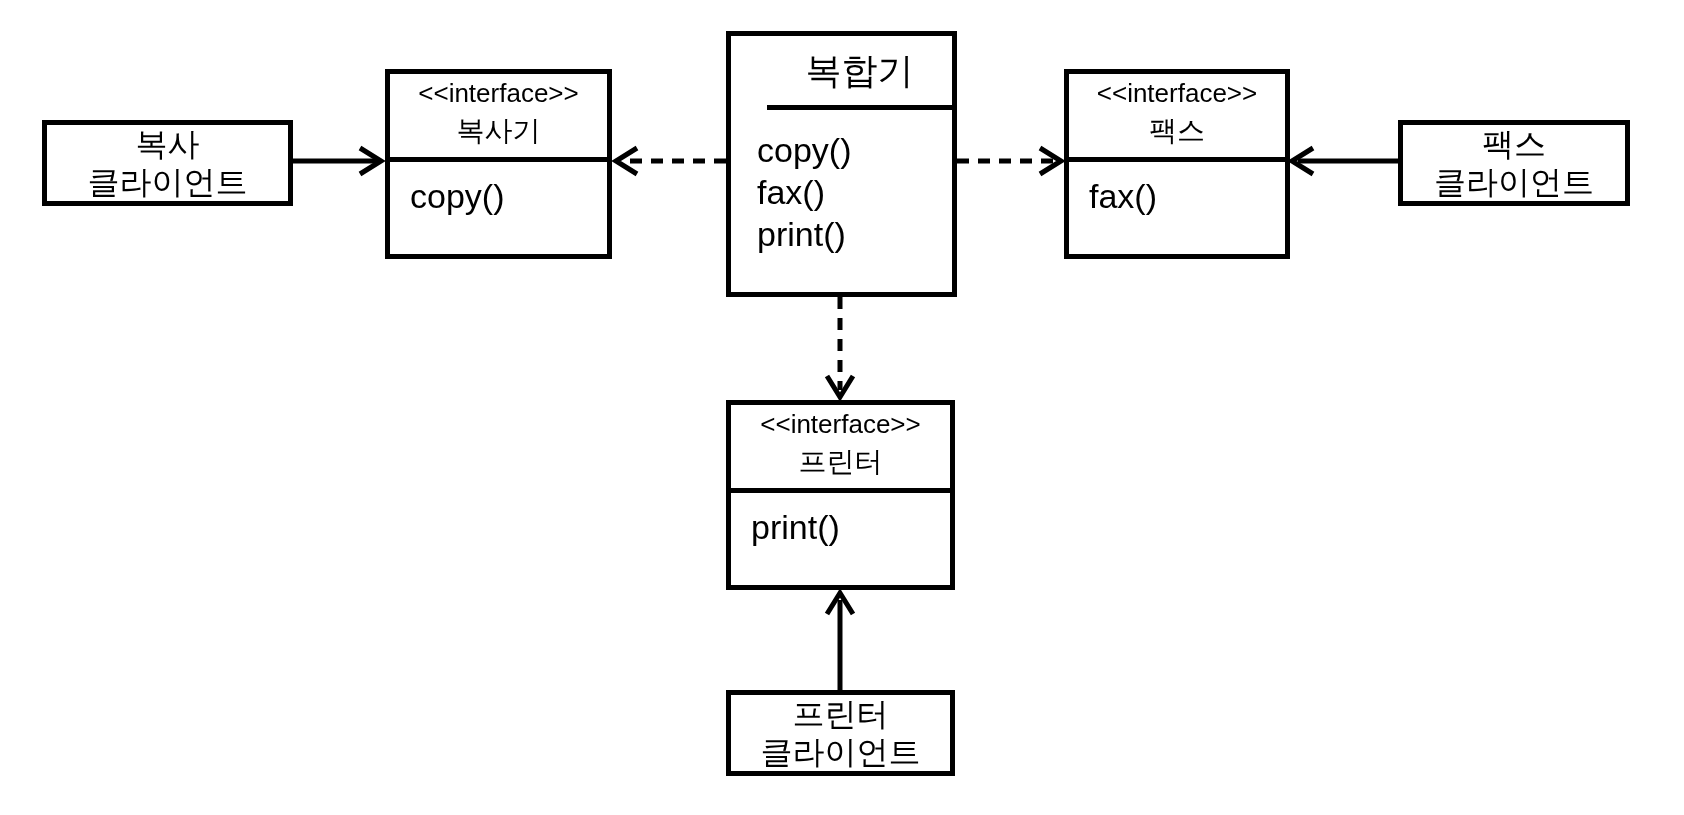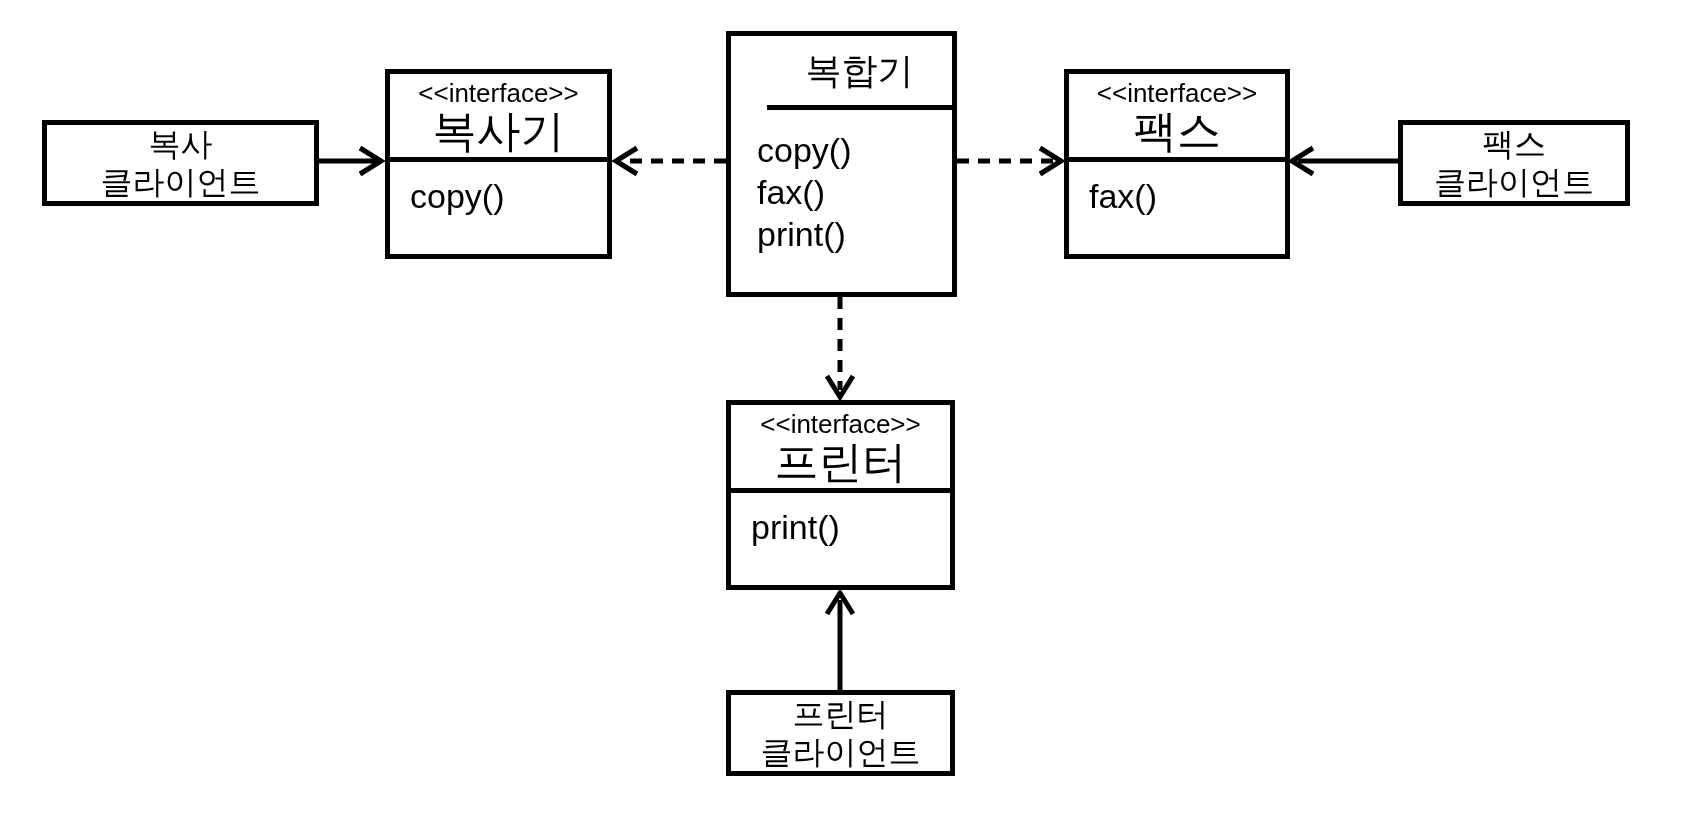--- a/index.html
+++ b/index.html
@@ -44,21 +44,21 @@
     align-items: center;
     justify-content: center;
     border-bottom: 5px solid #000000;
     text-align: center;
   }
   .stereotype {
     font-size: 26px;
     line-height: 30px;
   }
   .iface-name {
-    font-size: 44px;
+    font-size: 28px;
     line-height: 46px;
   }
   .class-name {
     font-size: 36px;
     line-height: 44px;
   }
   .iface-methods {
     box-sizing: border-box;
     display: flex;
     align-items: center;
@@ -84,21 +84,21 @@
   }
 
   
   #node-multifunction { left: 726px; top: 31px;  width: 231px; height: 266px; }
   #node-multifunction .uml-header { height: 74px; margin-left: 36px; }
   #node-copier-iface  { left: 385px; top: 69px;  width: 227px; height: 190px; }
   #node-fax-iface     { left: 1064px; top: 69px; width: 226px; height: 190px; }
   #node-printer-iface { left: 726px; top: 400px; width: 229px; height: 190px; }
   .iface-box .uml-header { height: 88px; }
   .iface-box .iface-methods { height: 68px; }
-  #node-copy-client    { left: 42px;   top: 120px; width: 277px; height: 86px; }
+  #node-copy-client    { left: 42px;   top: 120px; width: 251px; height: 86px; }
   #node-fax-client     { left: 1398px; top: 120px; width: 232px; height: 86px; }
   #node-printer-client { left: 726px;  top: 690px; width: 229px; height: 86px; }
 </style>
 </head>
 <body>
 
 <div class="canvas">
 
   <svg class="edges-layer" width="1684" height="815" viewBox="0 0 1684 815">
 

